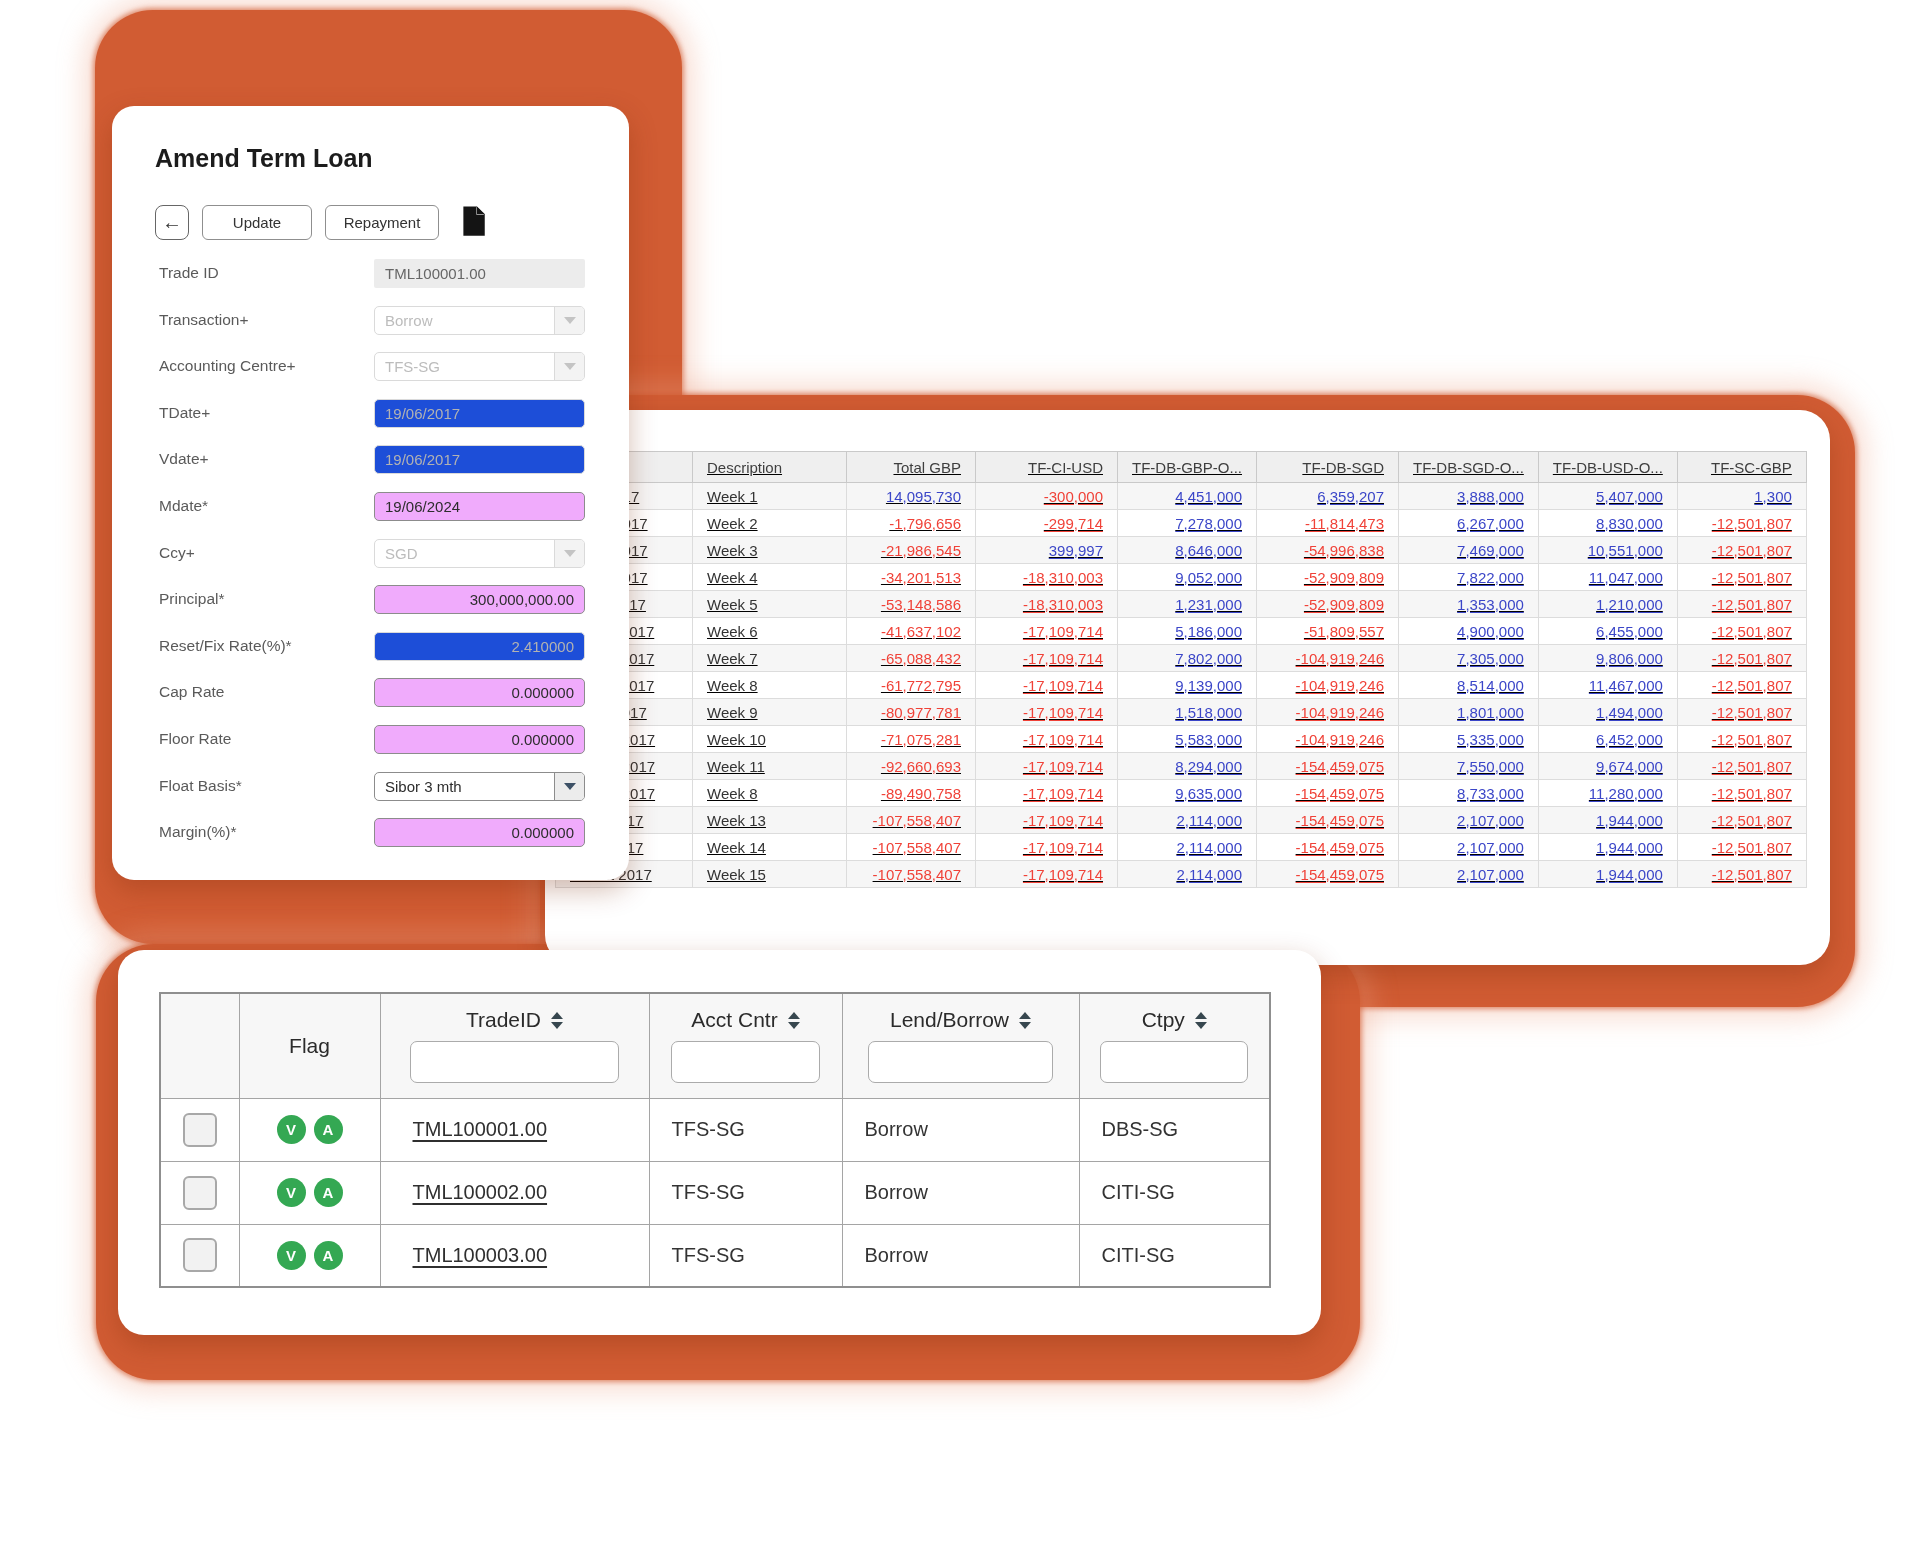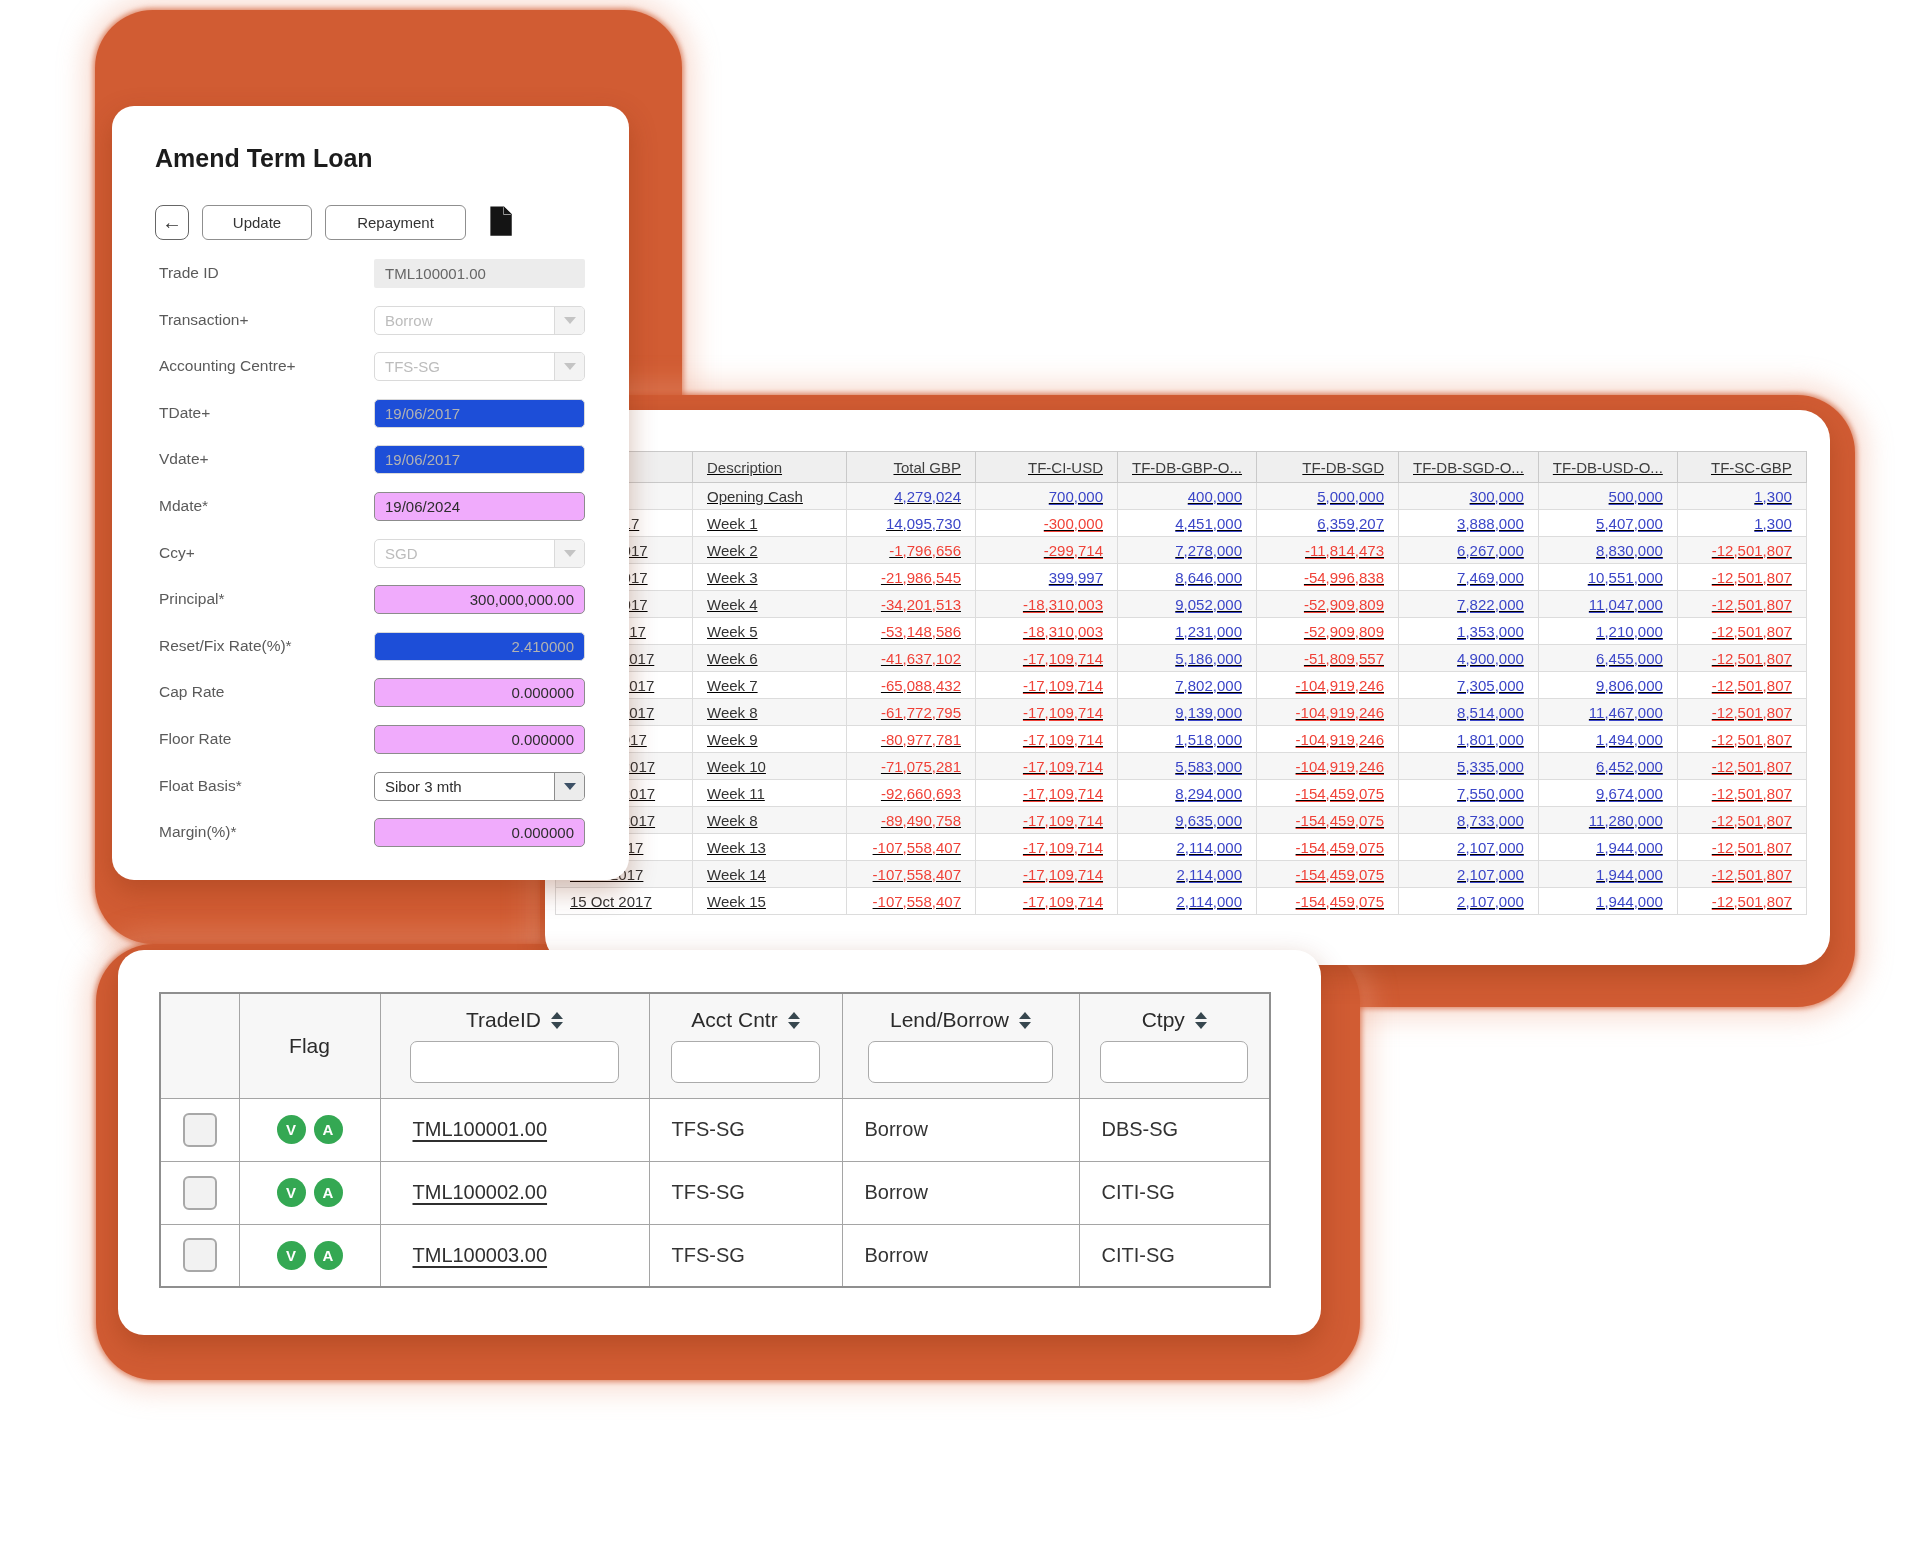--- a/index.html
+++ b/index.html
@@ -25,21 +25,21 @@
   #trades-panel{left:118px;top:950px;width:1203px;height:385px;border-radius:26px;}
   #form-panel{left:112px;top:106px;width:517px;height:774px;border-radius:22px;padding-left:36px;}
 
   
   #form-title{position:absolute;left:43px;top:38px;font-size:25px;font-weight:700;color:#1c1c1c;}
   #form-toolbar{position:absolute;left:43px;top:99px;height:35px;display:flex;gap:13px;align-items:center;}
   .btn{border:1px solid #8f8f8f;border-radius:6px;background:#fff;font-size:15px;color:#333;
        height:35px;display:flex;align-items:center;justify-content:center;cursor:pointer;}
   .btn-back{width:34px;font-size:20px;font-weight:700;border-color:#666;border-radius:8px;}
   .btn-update{width:110px;}
-  .btn-repay{width:141px;}
+  .btn-repay{width:114px;}
   .doc-btn{width:32px;height:35px;display:flex;align-items:center;justify-content:center;background:none;border:none;cursor:pointer;margin-left:5px;}
   #form-rows{position:absolute;inset:0;}
   .frow{position:absolute;left:47px;width:426px;height:30px;display:flex;align-items:center;justify-content:space-between;}
   .flabel{font-size:15.5px;color:#5a5a5a;}
   .ctl{width:211px;height:29px;border-radius:5px;font-size:15px;font-family:"Liberation Sans",sans-serif;}
   input.ctl{padding:0 10px;border:1px solid #8c8c8c;color:#2d2d2d;background:#f0abfc;outline:none;}
   input.ctl.rt{text-align:right;}
   input.ctl.dis{border-color:#dadada;color:#b2b2b2;background:#1d4ed8;}
   .ctl.ro{background:#ececec;border:none;border-radius:2px;display:flex;align-items:center;padding:0 11px;color:#666;}
   .ctl.sel{display:flex;border:1px solid #8c8c8c;overflow:hidden;background:#fff;}
@@ -117,31 +117,20 @@
             <th class="num">Total GBP</th>
             <th class="num">TF-CI-USD</th>
             <th class="num">TF-DB-GBP-O...</th>
             <th class="num">TF-DB-SGD</th>
             <th class="num">TF-DB-SGD-O...</th>
             <th class="num">TF-DB-USD-O...</th>
             <th class="num">TF-SC-GBP</th>
           </tr>
         </thead>
       <tbody id="cashflow-body">
-          <tr>
-            <td class="date"></td>
-            <td class="desc">Opening Cash</td>
-            <td class="num pos">4,279,024</td>
-            <td class="num pos lnk">700,000</td>
-            <td class="num pos lnk">400,000</td>
-            <td class="num pos lnk">5,000,000</td>
-            <td class="num pos lnk">300,000</td>
-            <td class="num pos lnk">500,000</td>
-            <td class="num pos lnk">1,300</td>
-          </tr>
           <tr>
             <td class="date">9 Jul 2017</td>
             <td class="desc">Week 1</td>
             <td class="num pos">14,095,730</td>
             <td class="num neg lnk">-300,000</td>
             <td class="num pos lnk">4,451,000</td>
             <td class="num pos lnk">6,359,207</td>
             <td class="num pos lnk">3,888,000</td>
             <td class="num pos lnk">5,407,000</td>
             <td class="num pos lnk">1,300</td>

